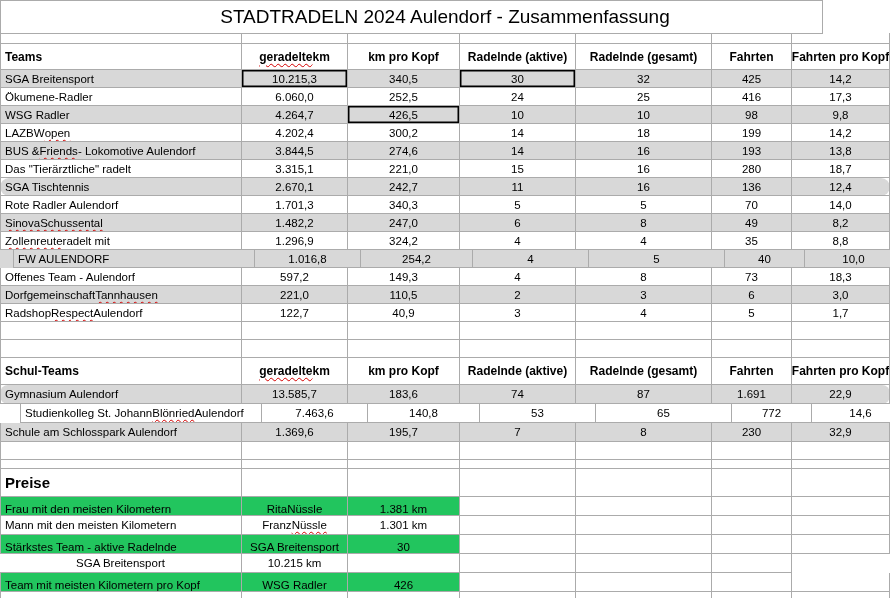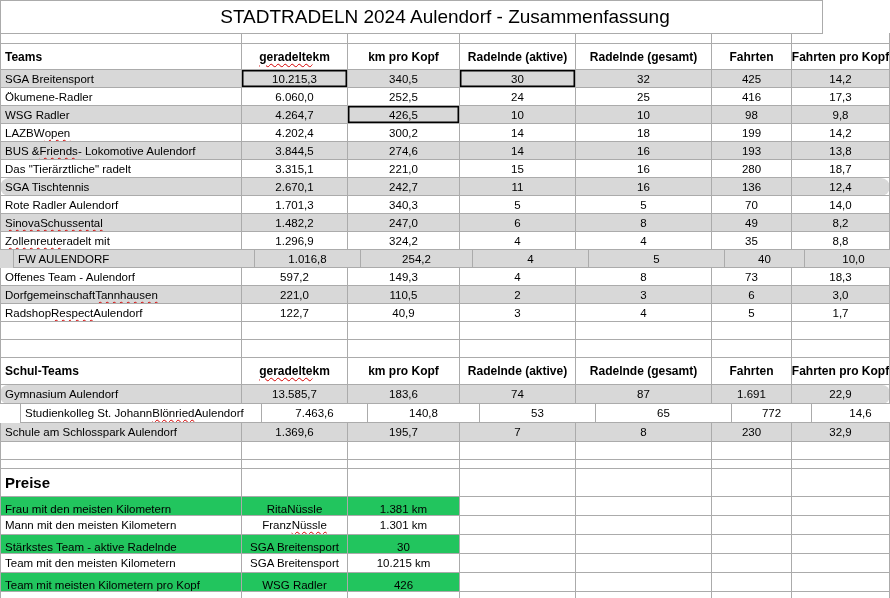--- a/index.html
+++ b/index.html
@@ -373,23 +373,20 @@
         <div class="cell pshade">
           <span>SGA Breitensport</span>
         </div>
         <div class="cell pshade">30</div>
         <div class="cell"></div>
         <div class="cell"></div>
         <div class="cell"></div>
         <div class="cell"></div>
       </div>
       <div class="row" style="height: 19px;">
-        <div class="cell first">
-          <span>Team mit den meisten Kilometern</span>
-        </div>
         <div class="cell">
           <span>SGA Breitensport</span>
         </div>
         <div class="cell">10.215 km</div>
         <div class="cell"></div>
         <div class="cell"></div>
         <div class="cell"></div>
         <div class="cell"></div>
       </div>
       <div class="row" style="height: 19px;">

